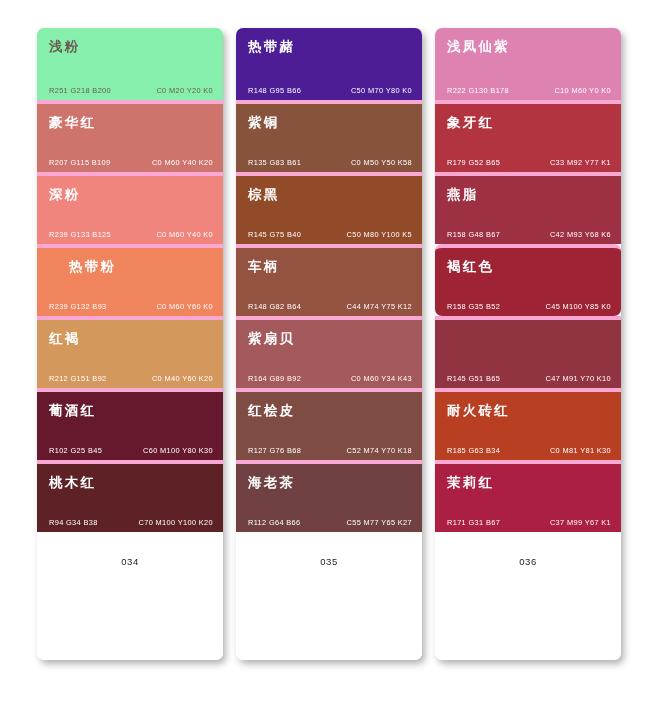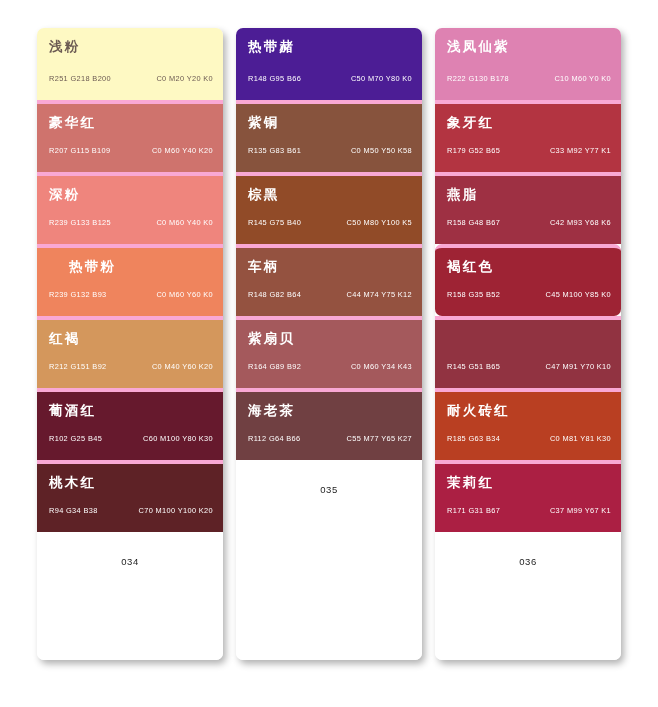--- a/index.html
+++ b/index.html
@@ -51,21 +51,21 @@
     font-weight: 700;
     letter-spacing: 2.2px;
     line-height: 1.1;
     white-space: nowrap;
   }
 
   .sw-codes {
     position: absolute;
     left: 12px;
     right: 10px;
-    bottom: 17px;
+    bottom: 5px;
     display: flex;
     justify-content: space-between;
     align-items: flex-end;
     font-family: "Liberation Sans", "DejaVu Sans", sans-serif;
     font-size: 7.4px;
     letter-spacing: 0.35px;
     white-space: nowrap;
   }
 
   .sw-rgb { text-align: left; }
@@ -91,21 +91,21 @@
     font-size: 9.5px;
     color: #1d1d1d;
     letter-spacing: 0.6px;
   }
 </style>
 </head>
 <body>
 
 <div class="board">
   <div class="card">
-      <div class="swatch dark-text" style="background: #fef9c3;">
+      <div class="swatch dark-text" style="background: #86efac;">
         <div class="sw-name">浅粉</div>
         <div class="sw-codes">
           <span class="sw-rgb">R251 G218 B200</span>
           <span class="sw-cmyk">C0 M20 Y20 K0</span>
         </div>
       </div>
       <div class="swatch light-text" style="background: rgb(207, 115, 109);">
         <div class="sw-name">豪华红</div>
         <div class="sw-codes">
           <span class="sw-rgb">R207 G115 B109</span>
@@ -180,20 +180,27 @@
           <span class="sw-cmyk">C44 M74 Y75 K12</span>
         </div>
       </div>
       <div class="swatch light-text" style="background: rgb(164, 89, 92);">
         <div class="sw-name">紫扇贝</div>
         <div class="sw-codes">
           <span class="sw-rgb">R164 G89 B92</span>
           <span class="sw-cmyk">C0 M60 Y34 K43</span>
         </div>
       </div>
+      <div class="swatch light-text" style="background: rgb(127, 76, 68);">
+        <div class="sw-name">红桧皮</div>
+        <div class="sw-codes">
+          <span class="sw-rgb">R127 G76 B68</span>
+          <span class="sw-cmyk">C52 M74 Y70 K18</span>
+        </div>
+      </div>
       <div class="swatch light-text" style="background: rgb(112, 64, 66);">
         <div class="sw-name">海老茶</div>
         <div class="sw-codes">
           <span class="sw-rgb">R112 G64 B66</span>
           <span class="sw-cmyk">C55 M77 Y65 K27</span>
         </div>
       </div>
       <div class="card-footer">
         <div class="footer-num">035</div>
       </div>

